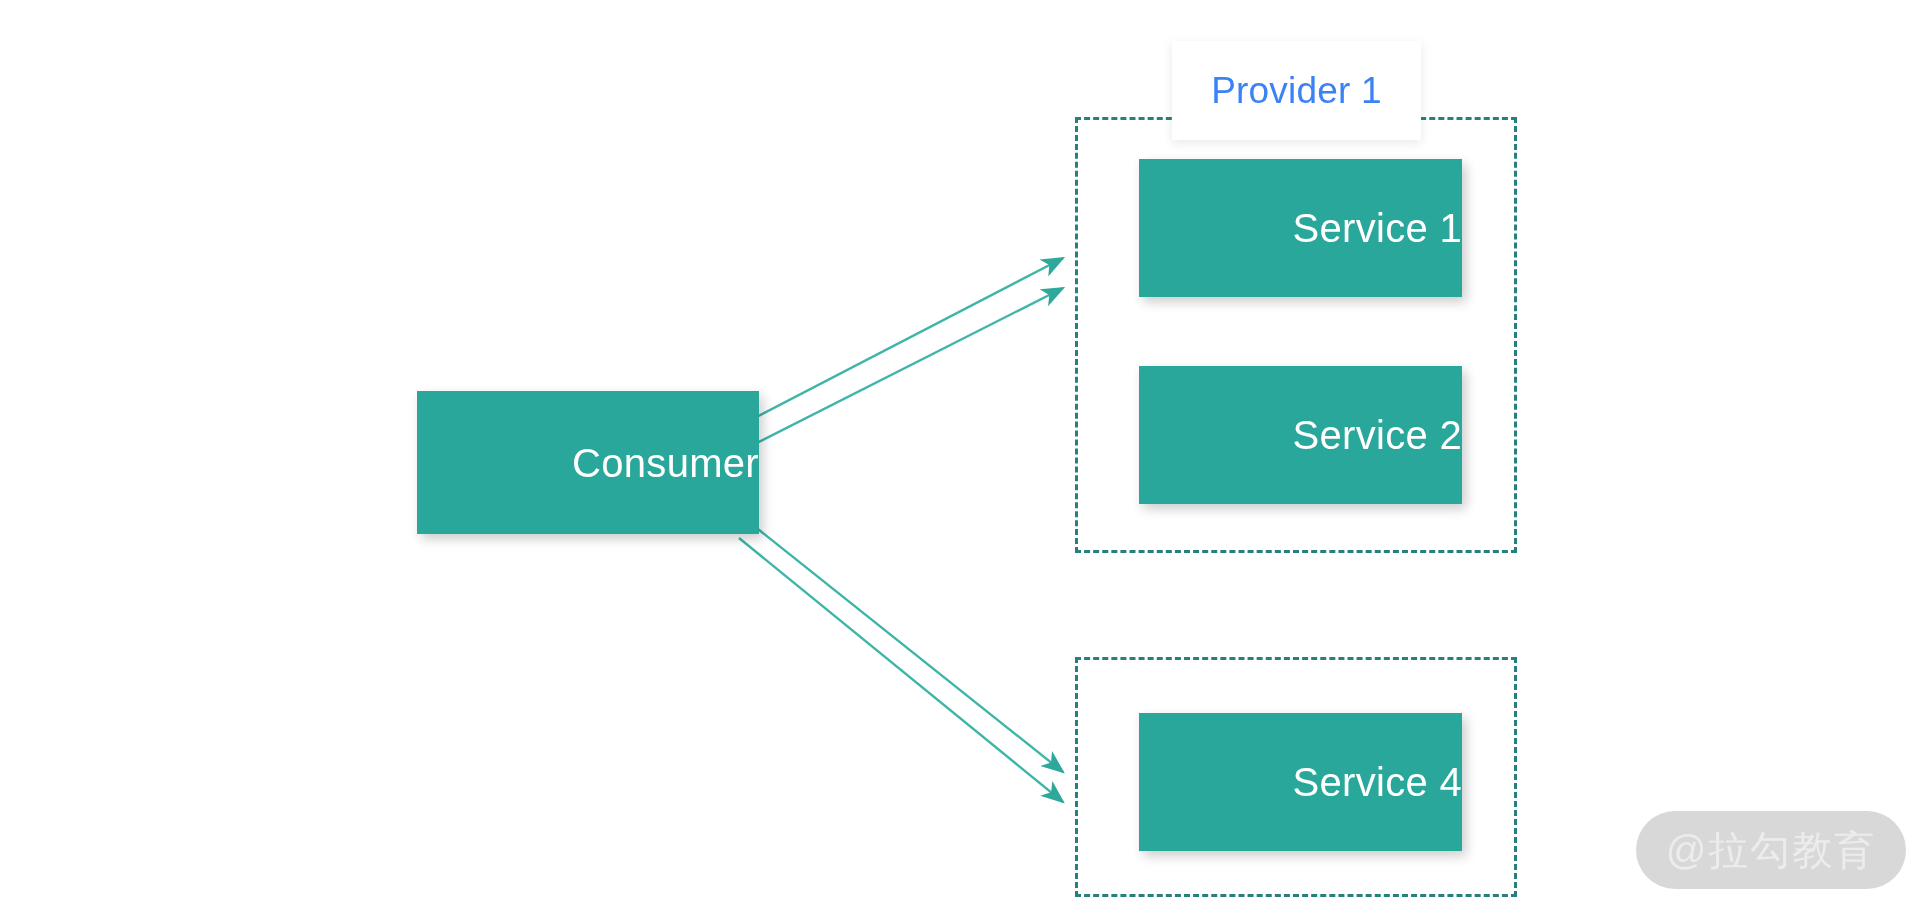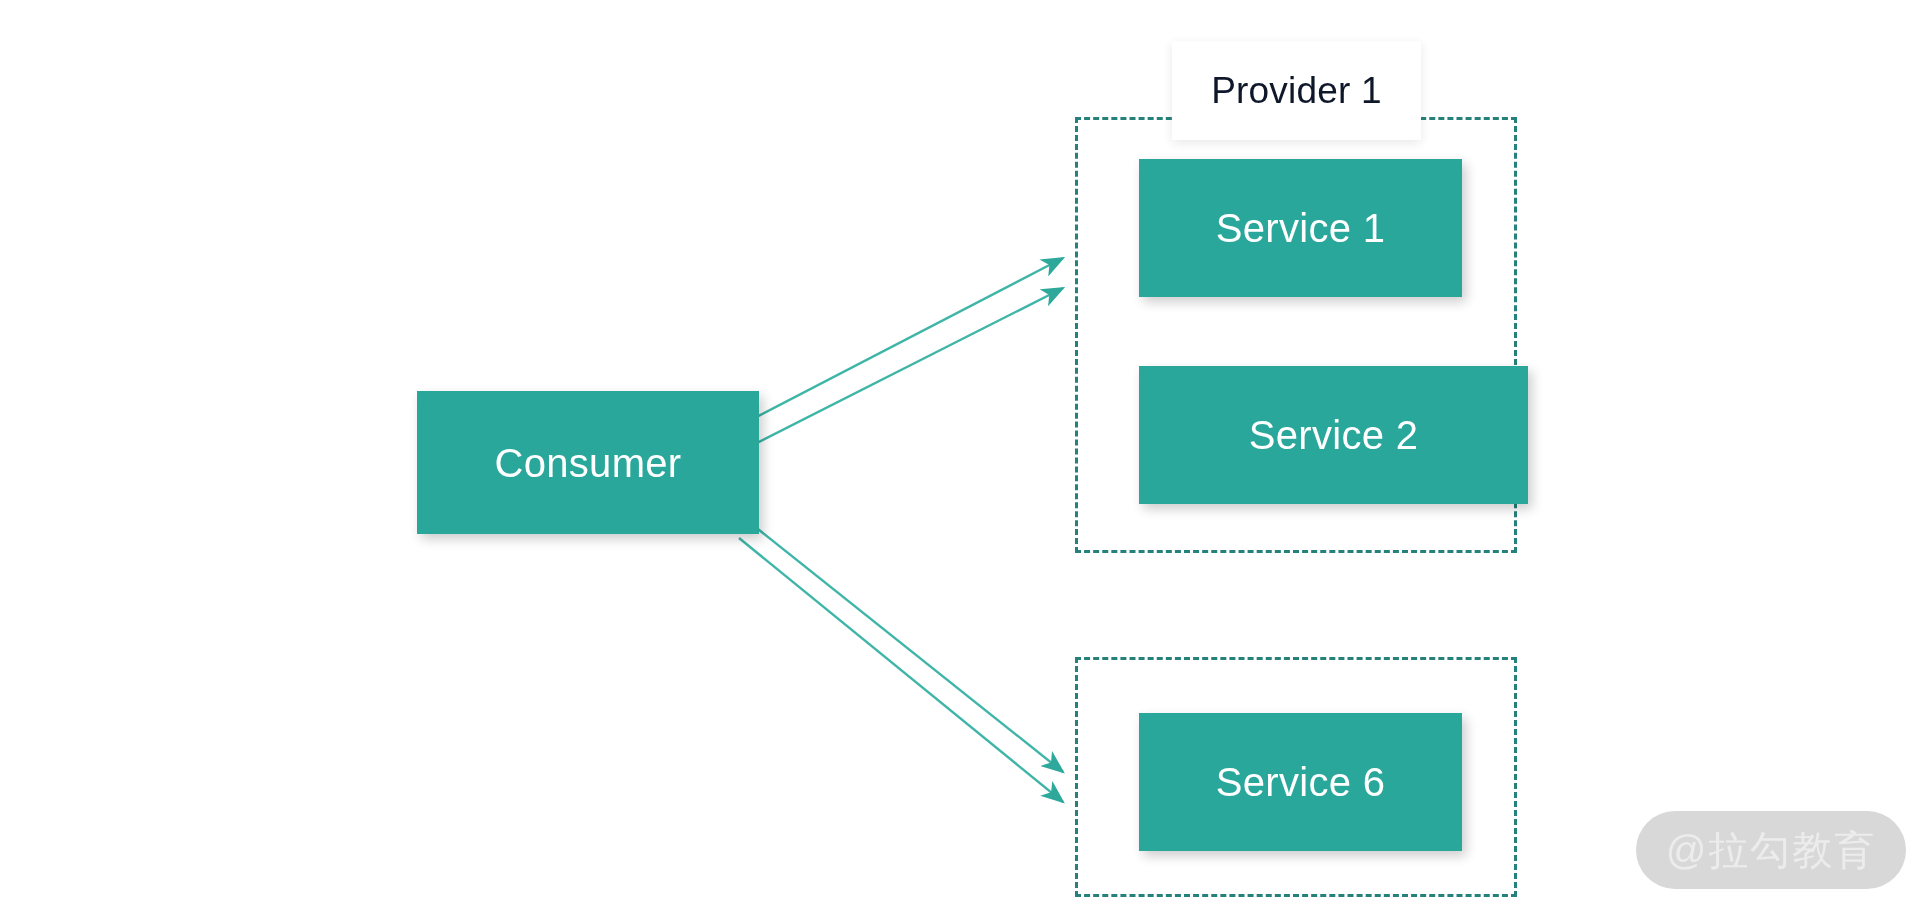--- a/index.html
+++ b/index.html
@@ -27,38 +27,38 @@
   }
   .group-box {
     position: absolute;
     border: 3px dashed #27817b;
     background: transparent;
     box-sizing: border-box;
   }
   .group-label {
     position: absolute;
     background: #ffffff;
-    color: #0f172a;
+    color: #3b82f6;
     font-size: 37px;
     line-height: 1;
     display: flex;
     align-items: center;
     justify-content: center;
     box-shadow: 0 3px 10px rgba(0,0,0,0.09);
     letter-spacing: 0.2px;
   }
   .node-box {
     position: absolute;
     background: #29a79b;
     color: #ffffff;
     font-size: 40px;
     line-height: 1;
     display: flex;
     align-items: center;
-    justify-content: center;
+    justify-content: flex-end;
     box-shadow: 4px 5px 11px rgba(0,0,0,0.20);
     letter-spacing: 0.3px;
     box-sizing: border-box;
   }
   .watermark {
     position: absolute;
     background: #d8d8d8;
     color: #ececec;
     border-radius: 42px;
     display: flex;
@@ -100,27 +100,27 @@
 
   <div class="group-box" style="left:1075px; top:117px; width:442px; height:436px;"></div>
   <div class="group-label" style="left:1172px; top:41px; width:249px; height:99px;">
     <span>Provider 1</span>
   </div>
 
   <div class="node-box" style="left:1139px; top:159px; width:323px; height:138px;">
     <span>Service 1</span>
   </div>
 
-  <div class="node-box" style="left:1139px; top:366px; width:389px; height:138px;">
+  <div class="node-box" style="left:1139px; top:366px; width:323px; height:138px;">
     <span>Service 2</span>
   </div>
 
   <div class="group-box" style="left:1075px; top:657px; width:442px; height:240px;"></div>
 
   <div class="node-box" style="left:1139px; top:713px; width:323px; height:138px;">
-    <span>Service 6</span>
+    <span>Service 4</span>
   </div>
 
   <div class="watermark" style="left:1636px; top:811px; width:270px; height:78px;">
     <span>@拉勾教育</span>
   </div>
 
 </div>
 
 </body></html>

